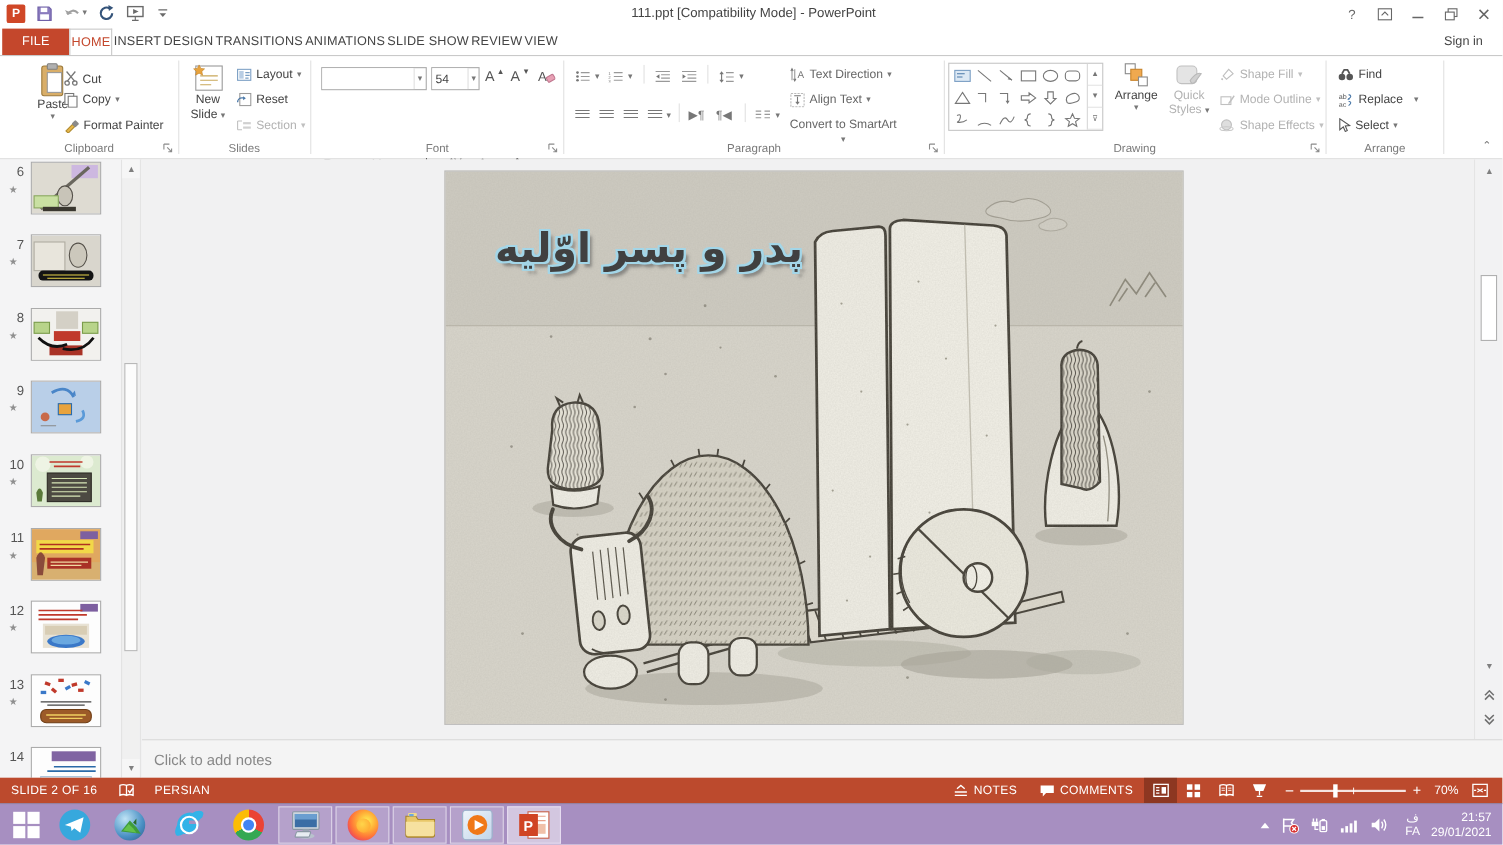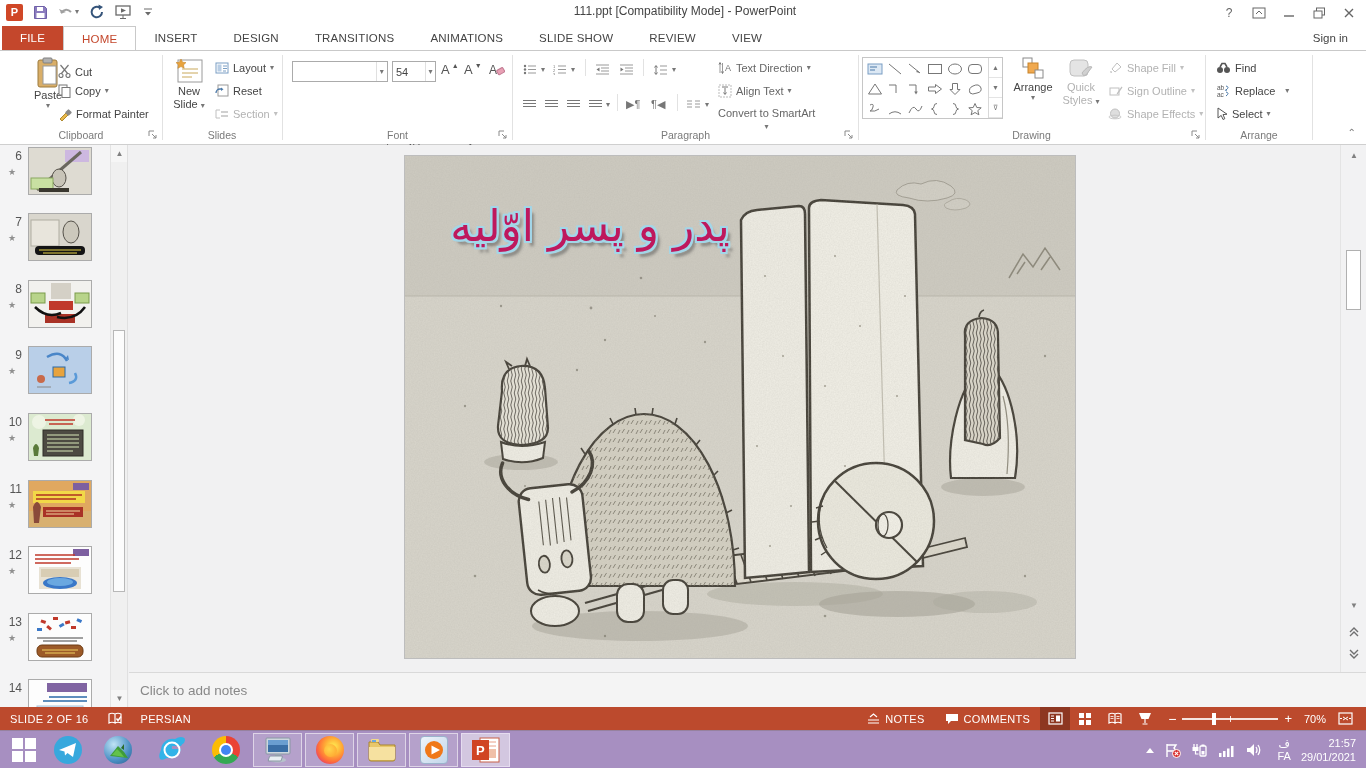--- a/index.html
+++ b/index.html
@@ -13,21 +13,21 @@
   .qat{position:absolute;left:6px;top:2px;display:flex;align-items:center;gap:10px;height:20px;}
   .ppicon{width:17px;height:17px;background:#D04727;border-radius:2px;color:#fff;font-size:11px;font-weight:bold;display:flex;align-items:center;justify-content:center;}
   .qbtn{display:flex;align-items:center;gap:1px;color:#888;}
   .title-text{position:absolute;left:455px;top:4px;width:460px;text-align:center;font-size:12px;color:#444;}
   .winctl{position:absolute;right:4px;top:0;display:flex;align-items:center;height:25px;gap:4px;}
   .winbtn{width:26px;height:22px;display:flex;align-items:center;justify-content:center;color:#666;font-size:12px;}
   .signin{position:absolute;right:18px;top:32px;font-size:11.5px;color:#444;}
 
   
   .tabrow{position:absolute;left:0;top:25px;width:1366px;height:25px;background:#fff;display:flex;align-items:flex-end;}
-  .tab{height:24px;line-height:24px;padding:0 18px;font-size:11.5px;color:#444;letter-spacing:.2px;}
+  .tab{height:24px;line-height:24px;padding:0 1px;font-size:11.5px;color:#444;letter-spacing:.2px;}
   .tab.file{background:#C4472C;color:#fff;margin-left:2px;padding:0 18px;}
   .tab.active{background:#fff;color:#C4472C;border:1px solid #c9c9c9;border-bottom:none;}
 
   
   .ribbon{position:absolute;left:0;top:50px;width:1366px;height:95px;background:#fff;border-top:1px solid #c9c9c9;border-bottom:1px solid #cfcfcf;font-size:11px;color:#444;}
   .grp-label{position:absolute;bottom:3px;font-size:10.5px;color:#7a7a7a;width:100%;text-align:center;}
   .vsep{position:absolute;top:4px;bottom:4px;width:1px;background:#e2e2e2;}
   .dlg{position:absolute;bottom:4px;right:4px;width:10px;height:10px;}
   .bigbtn{position:absolute;top:6px;display:flex;flex-direction:column;align-items:center;font-size:11px;color:#444;text-align:center;line-height:13px;}
   .smallbtn{position:absolute;display:flex;align-items:center;gap:4px;height:21px;font-size:11px;color:#444;white-space:nowrap;}
@@ -51,21 +51,21 @@
   .thumb{position:absolute;left:28px;width:64px;height:48px;background:#fff;border:1px solid #ababab;overflow:hidden;}
   .thumb svg{display:block;}
   .tnum{position:absolute;left:2px;width:20px;text-align:right;font-size:12px;color:#555;}
   .tstar{position:absolute;left:8px;width:14px;font-size:9px;color:#8f8f8f;}
   .pscroll{position:absolute;right:0;top:0;width:17px;height:562px;background:#f0f0f0;border-left:1px solid #e3e3e3;}
   .pscroll .thumbbar{position:absolute;left:2px;width:12px;background:#fcfcfc;border:1px solid #b8b8b8;}
   .sarrow{position:absolute;left:0;width:17px;height:17px;display:flex;align-items:center;justify-content:center;color:#808080;font-size:8px;background:#f6f6f6;}
 
   .canvas{position:absolute;left:129px;top:0;width:1211px;height:527px;background:#f1f1f2;}
   .slide{position:absolute;left:275px;top:10px;width:672px;height:504px;background:#d8d5cb;border:1px solid #bdbdbd;overflow:hidden;}
-  .slide-title{position:absolute;left:30px;top:28px;width:310px;height:84px;line-height:84px;text-align:center;direction:rtl;font-family:"DejaVu Sans",sans-serif;font-size:44px;font-weight:normal;color:#be185d;
+  .slide-title{position:absolute;left:30px;top:28px;width:310px;height:84px;line-height:84px;text-align:center;direction:rtl;font-family:"DejaVu Sans",sans-serif;font-size:37px;font-weight:bold;color:#404040;
     text-shadow:-2px -2px 0 #a3d6e8,2px -2px 0 #a3d6e8,-2px 2px 0 #a3d6e8,2px 2px 0 #a3d6e8,-2px 0 0 #a3d6e8,2px 0 0 #a3d6e8,0 -2px 0 #a3d6e8,0 2px 0 #a3d6e8,4px 5px 3px rgba(80,80,80,.55);}
   .vscroll{position:absolute;right:0;top:0;width:26px;height:562px;background:#f2f2f3;border-left:1px solid #e4e4e4;}
   .vbtn{position:absolute;left:4px;width:18px;height:17px;display:flex;align-items:center;justify-content:center;color:#808080;font-size:8px;}
   .vthumb{position:absolute;left:5px;width:15px;background:#fff;border:1px solid #b0b0b0;}
   .notesbar{position:absolute;left:129px;top:527px;width:1237px;height:35px;background:#f4f4f4;border-top:1px solid #d9d9d9;display:flex;align-items:center;}
   .notesbar span{margin-left:11px;font-size:13.5px;color:#888;}
 
   
   .statusbar{position:absolute;left:0;top:707px;width:1366px;height:23px;background:#BC4A2D;color:#fff;font-size:11px;display:flex;align-items:center;}
   .sb-left{display:flex;align-items:center;gap:18px;margin-left:10px;letter-spacing:.3px;}
@@ -487,21 +487,21 @@
             <path d="M2 11 q1 -2 2 0 q-.5 2 -2 0 Z" fill="#c0c0c0"></path>
           </svg>
         <span>Shape Fill</span>
           <span class="darr">▾</span>
       </div>
       <div class="smallbtn dis" style="left:250px;top:29px;">
         <svg width="15" height="13" viewBox="0 0 15 13">
             <rect x="2" y="4" width="9" height="7" fill="none" stroke="#c0c0c0"></rect>
             <path d="M9 9 L13.5 2.5 l1 1 -4.5 6.5 -1.5 .5 Z" fill="#c0c0c0"></path>
           </svg>
-        <span>Sign Outline</span>
+        <span>Mode Outline</span>
           <span class="darr">▾</span>
       </div>
       <div class="smallbtn dis" style="left:250px;top:52px;">
         <svg width="15" height="13" viewBox="0 0 15 13">
             <circle cx="7" cy="6.5" r="4.5" fill="#dedede" stroke="#c0c0c0"></circle>
             <ellipse cx="7" cy="10" rx="6" ry="1.8" fill="none" stroke="#c8c8c8"></ellipse>
           </svg>
         <span>Shape Effects</span>
           <span class="darr">▾</span>
       </div>

